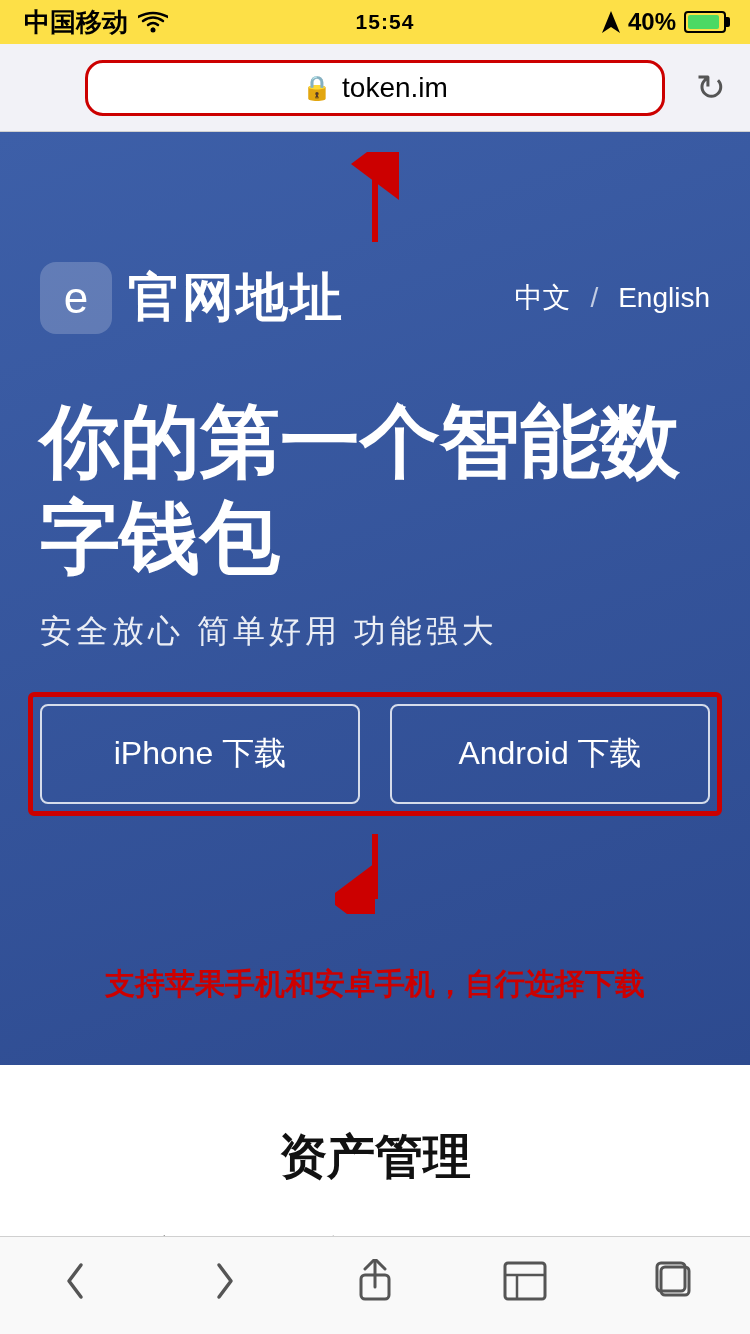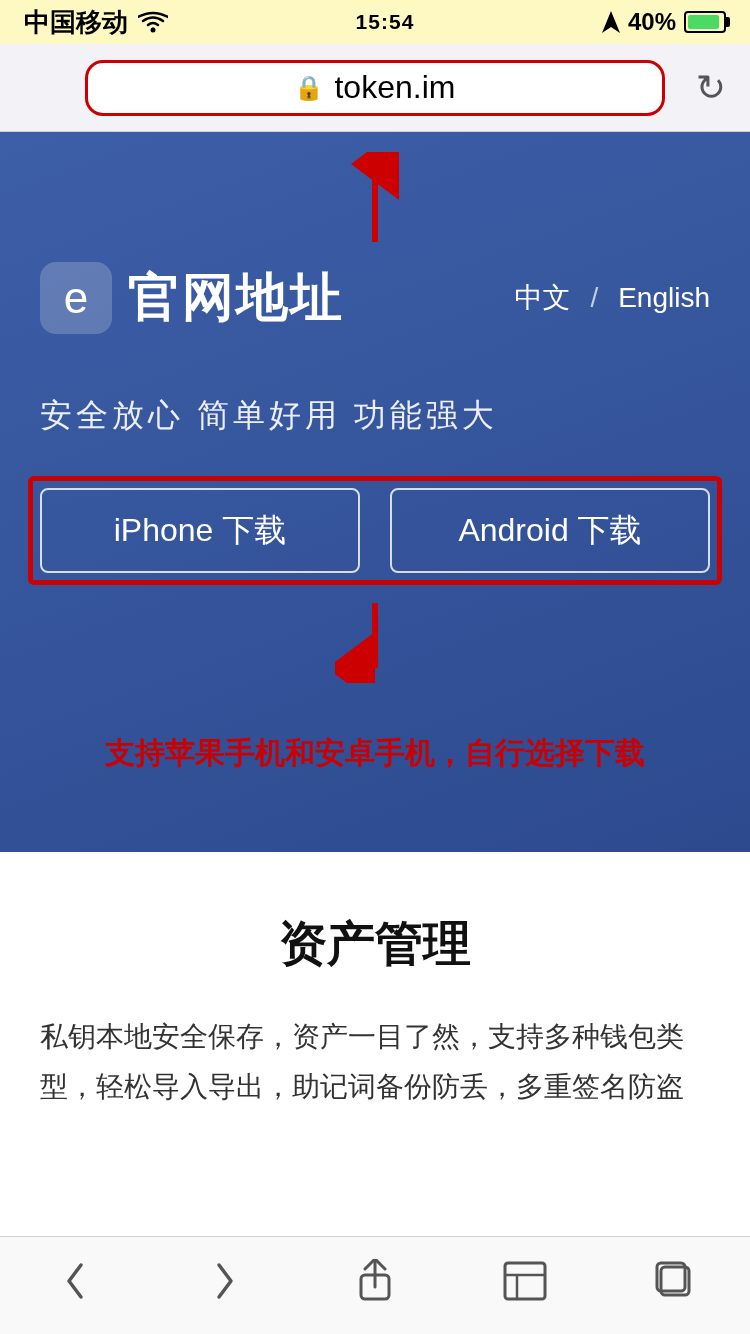--- a/index.html
+++ b/index.html
@@ -8,21 +8,21 @@
     body {
       width: 750px;
       min-height: 1334px;
       font-family: -apple-system, "PingFang SC", "Helvetica Neue", sans-serif;
       background: #fff;
       overflow-x: hidden;
     }
 
     
     .status-bar {
-      background: #fef9c3;
+      background: #fde047;
       height: 44px;
       display: flex;
       align-items: center;
       justify-content: space-between;
       padding: 0 24px;
       font-size: 26px;
       font-weight: 600;
     }
     .status-left {
       display: flex;
@@ -90,21 +90,21 @@
       justify-content: center;
       gap: 10px;
       border: 3px solid #cc0000;
       position: relative;
     }
     .lock-icon {
       font-size: 24px;
       color: #555;
     }
     .url-text {
-      font-size: 32px;
+      font-size: 28px;
       color: #000;
       font-weight: 400;
     }
     .reload-btn {
       position: absolute;
       right: 24px;
       font-size: 36px;
       color: #555;
       cursor: pointer;
     }
@@ -184,21 +184,21 @@
 
     
     .download-section {
       display: flex;
       gap: 30px;
       margin-bottom: 30px;
       position: relative;
     }
     .download-btn {
       flex: 1;
-      height: 85px;
+      height: 100px;
       border: 2.5px solid rgba(255,255,255,0.8);
       background: transparent;
       color: #fff;
       font-size: 32px;
       border-radius: 8px;
       display: flex;
       align-items: center;
       justify-content: center;
       cursor: pointer;
     }
@@ -335,20 +335,21 @@
         <span class="site-title">官网地址</span>
       </div>
       <div class="lang-switcher">
         <span class="lang-cn">中文</span>
         <span class="lang-divider">/</span>
         <span class="lang-en">English</span>
       </div>
     </div>
 
     <div class="hero-section">
+      <div class="hero-title">你的第一个智能数字钱包</div>
       <div class="hero-subtitle">安全放心  简单好用  功能强大</div>
     </div>
 
     <div style="position:relative; margin-bottom: 20px;">
       <div class="red-annotation-box"></div>
       <div class="download-section">
         <button class="download-btn">iPhone 下载</button>
         <button class="download-btn">Android 下载</button>
       </div>
     </div>

